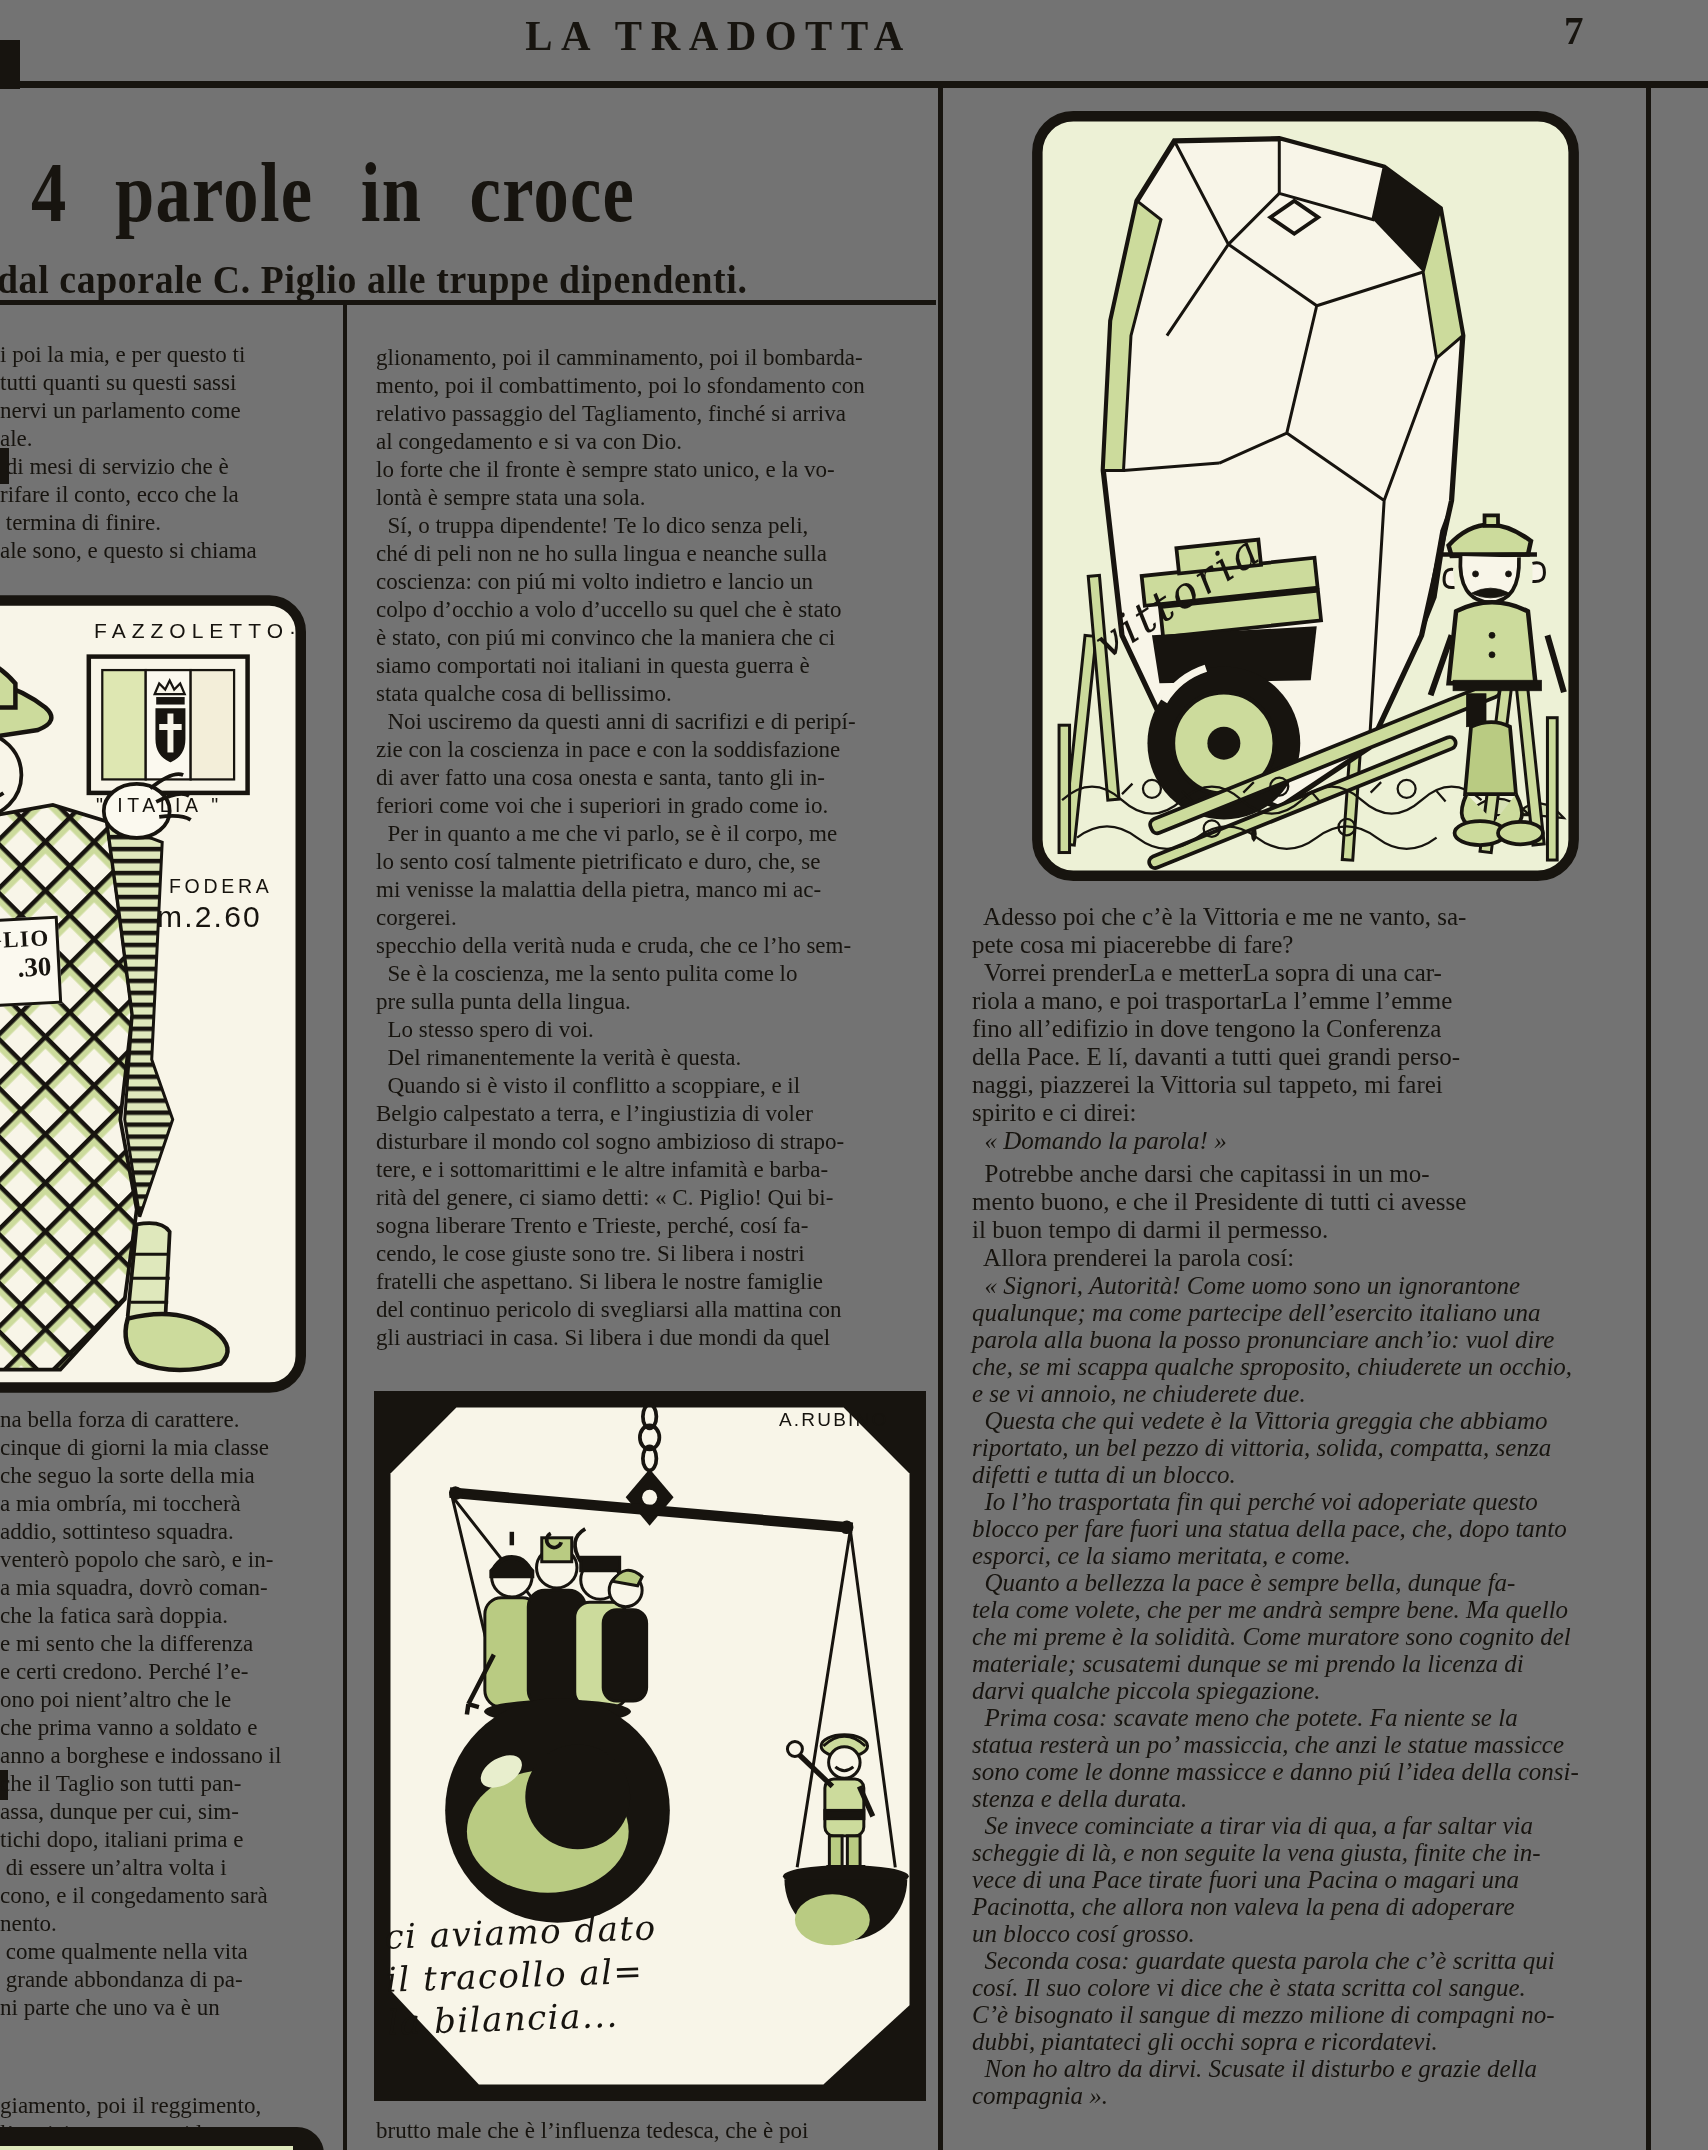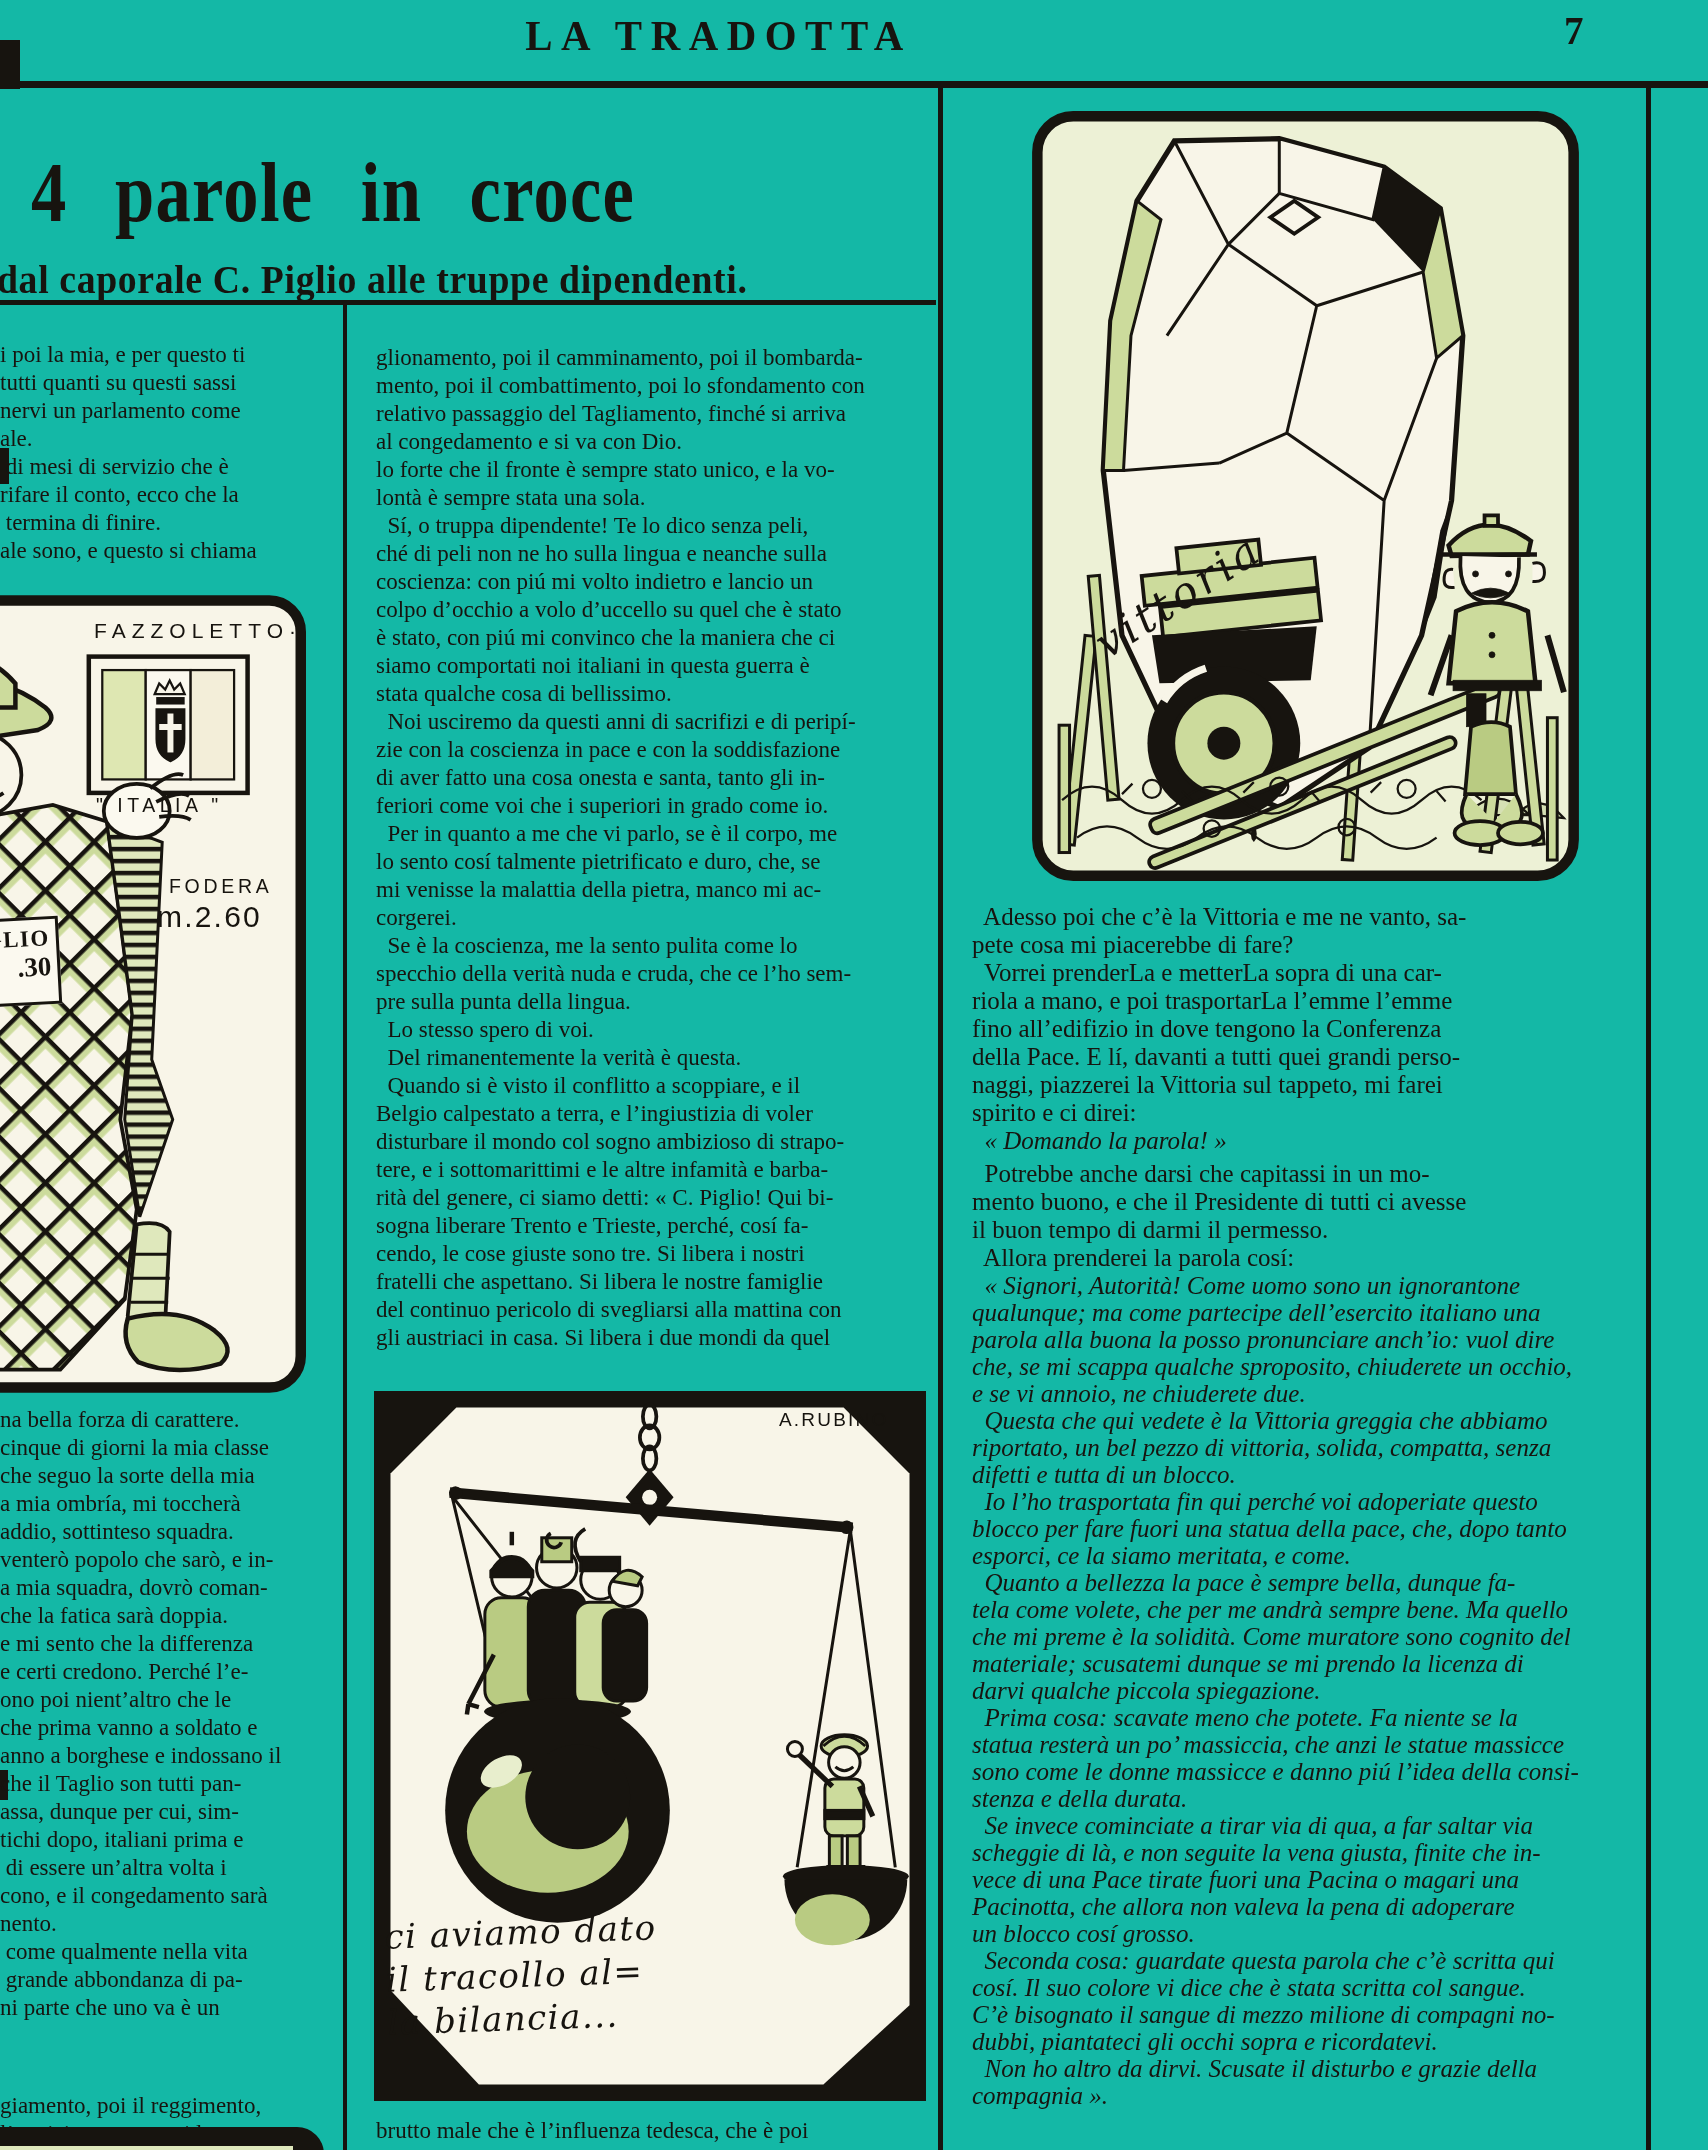--- a/index.html
+++ b/index.html
@@ -1,16 +1,16 @@
 <!DOCTYPE html>
 <html style="font-size:12px"><head>
 <meta charset="utf-8">
 <style>
   html,body{margin:0;padding:0;background:#d8d2bd;}
-  .page{position:relative;width:1708px;height:2151px;background:#14b8a6;overflow:hidden;
+  .page{position:relative;width:1708px;height:2151px;background:#737373;overflow:hidden;
         font-family:"Liberation Serif",serif;color:#17140f;}
   .abs{position:absolute;}
   .tl{white-space:pre;}
   
   .masthead{left:494px;top:10.5px;width:449px;text-align:center;font-weight:bold;font-size:43px;
             letter-spacing:9px;transform:scaleX(.95);}
   .pageno{left:1564px;top:7.5px;font-size:39px;font-weight:bold;}
   .rule{background:#17140f;}
   
   .headline{left:31px;top:144px;font-size:84px;font-weight:bold;letter-spacing:1.5px;word-spacing:34px;
@@ -185,22 +185,22 @@
       <div class="tl">siamo comportati noi italiani in questa guerra è</div>
       <div class="tl">stata qualche cosa di bellissimo.</div>
       <div class="tl">  Noi usciremo da questi anni di sacrifizi e di peripí-</div>
       <div class="tl">zie con la coscienza in pace e con la soddisfazione</div>
       <div class="tl">di aver fatto una cosa onesta e santa, tanto gli in-</div>
       <div class="tl">feriori come voi che i superiori in grado come io.</div>
       <div class="tl">  Per in quanto a me che vi parlo, se è il corpo, me</div>
       <div class="tl">lo sento cosí talmente pietrificato e duro, che, se</div>
       <div class="tl">mi venisse la malattia della pietra, manco mi ac-</div>
       <div class="tl">corgerei.</div>
+      <div class="tl">specchio della verità nuda e cruda, che ce l’ho sem-</div>
       <div class="tl">  Se è la coscienza, me la sento pulita come lo</div>
-      <div class="tl">specchio della verità nuda e cruda, che ce l’ho sem-</div>
       <div class="tl">pre sulla punta della lingua.</div>
       <div class="tl">  Lo stesso spero di voi.</div>
       <div class="tl">  Del rimanentemente la verità è questa.</div>
       <div class="tl">  Quando si è visto il conflitto a scoppiare, e il</div>
       <div class="tl">Belgio calpestato a terra, e l’ingiustizia di voler</div>
       <div class="tl">disturbare il mondo col sogno ambizioso di strapo-</div>
       <div class="tl">tere, e i sottomarittimi e le altre infamità e barba-</div>
       <div class="tl">rità del genere, ci siamo detti: « C. Piglio! Qui bi-</div>
       <div class="tl">sogna liberare Trento e Trieste, perché, cosí fa-</div>
       <div class="tl">cendo, le cose giuste sono tre. Si libera i nostri</div>

